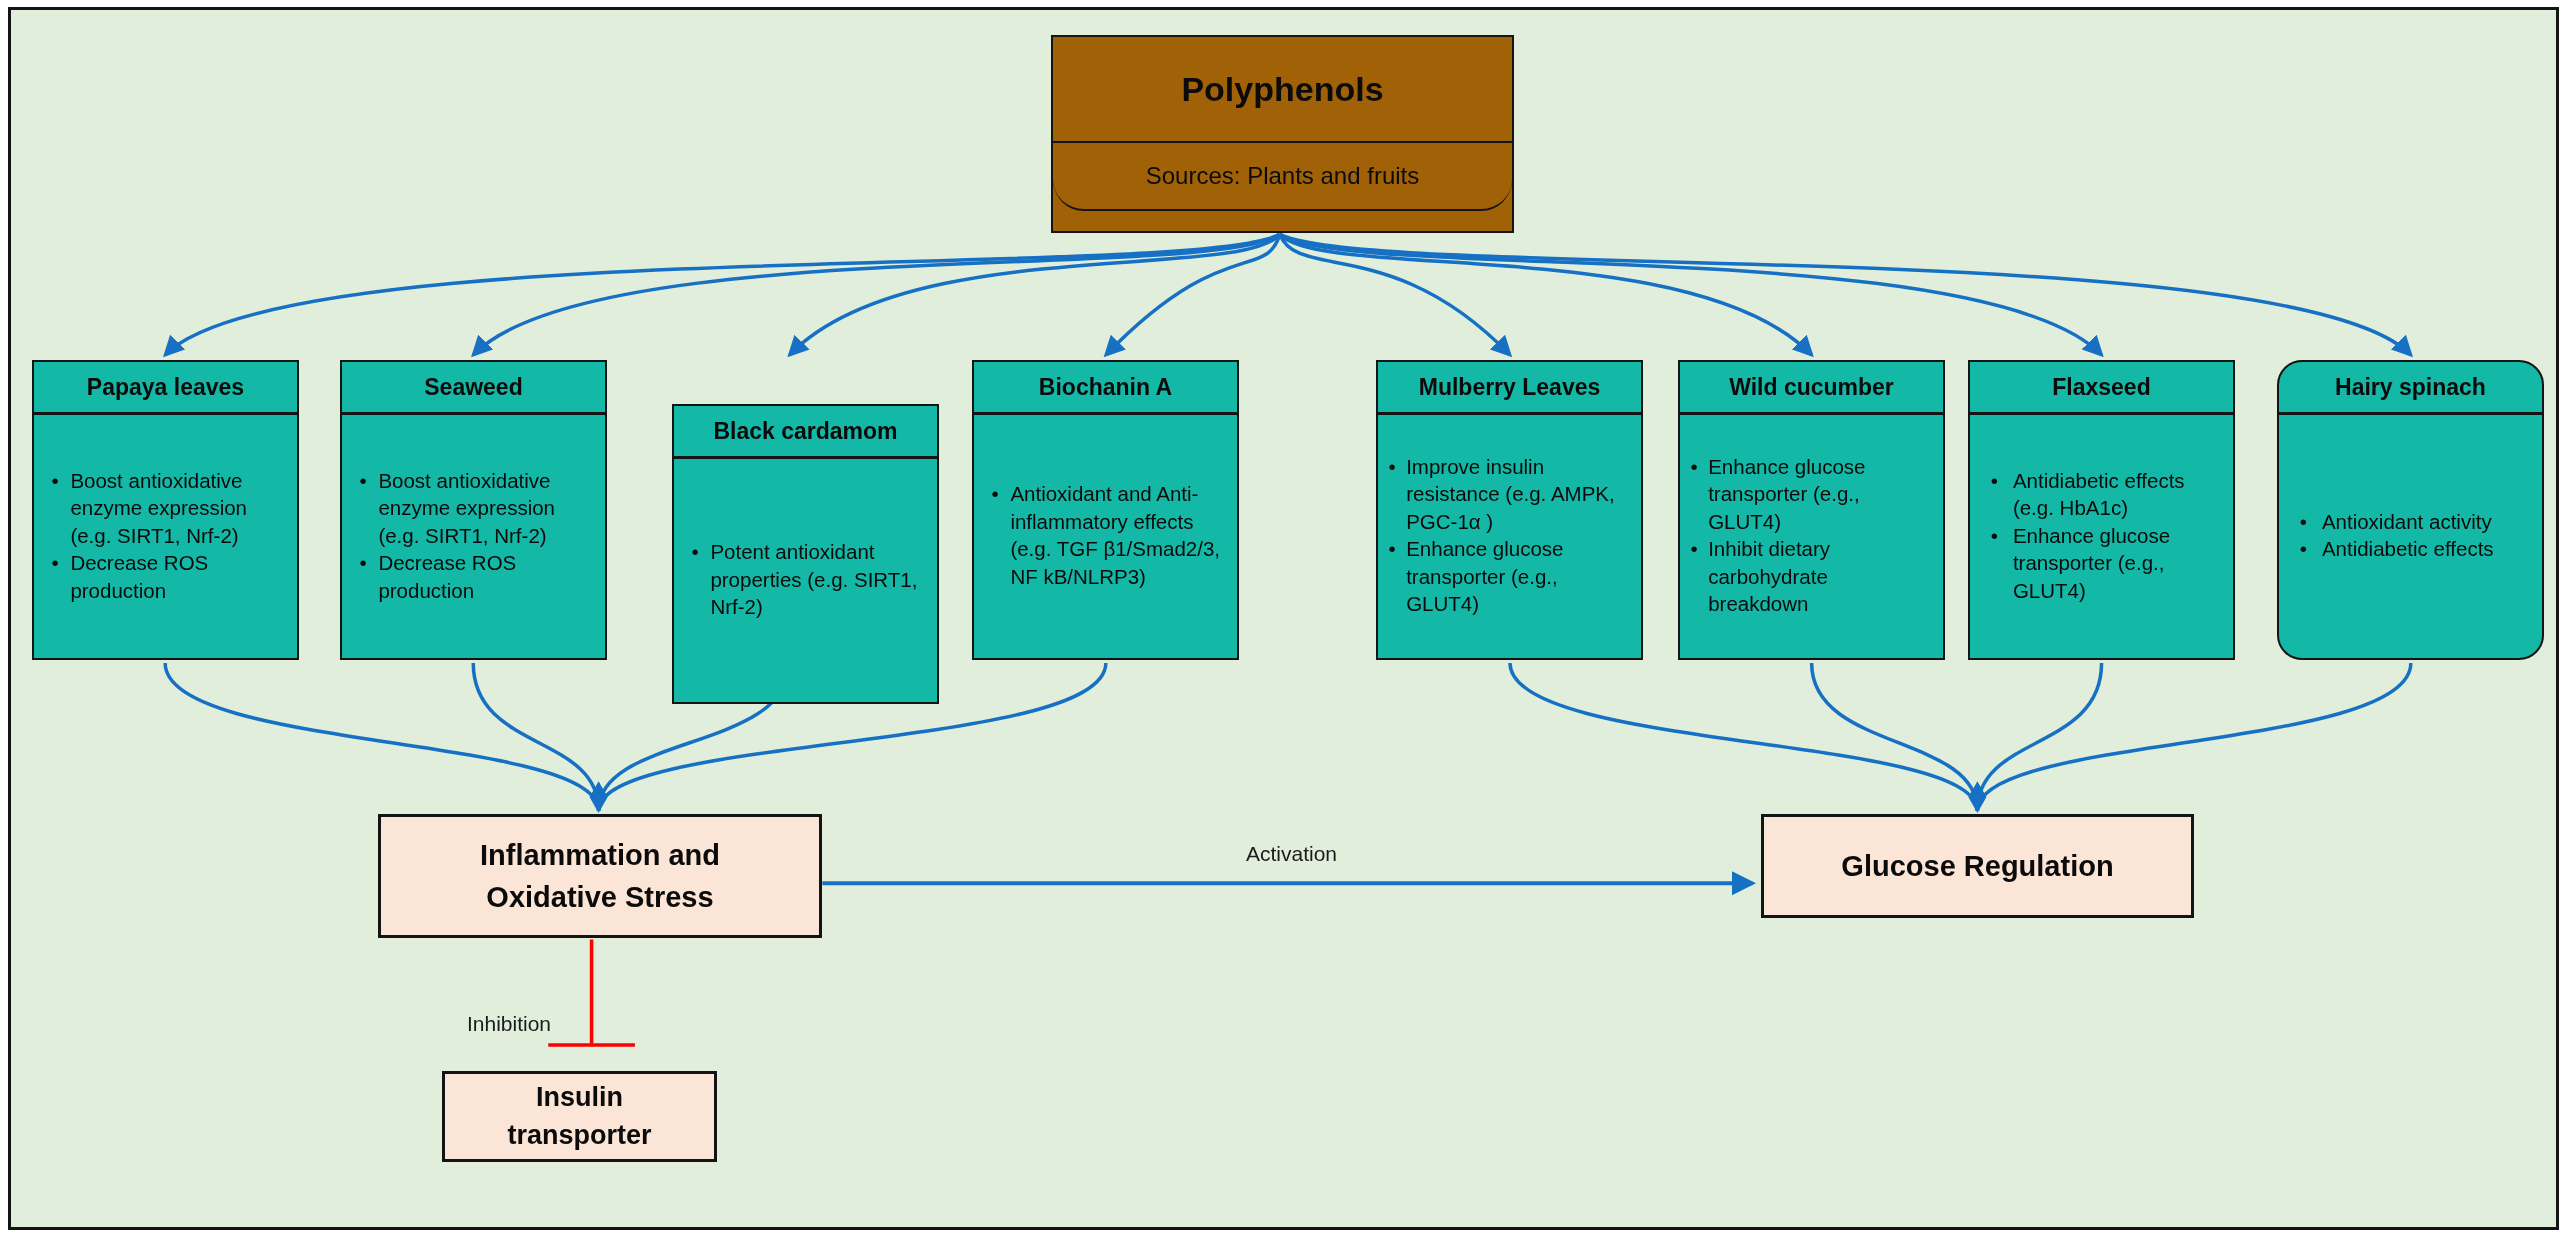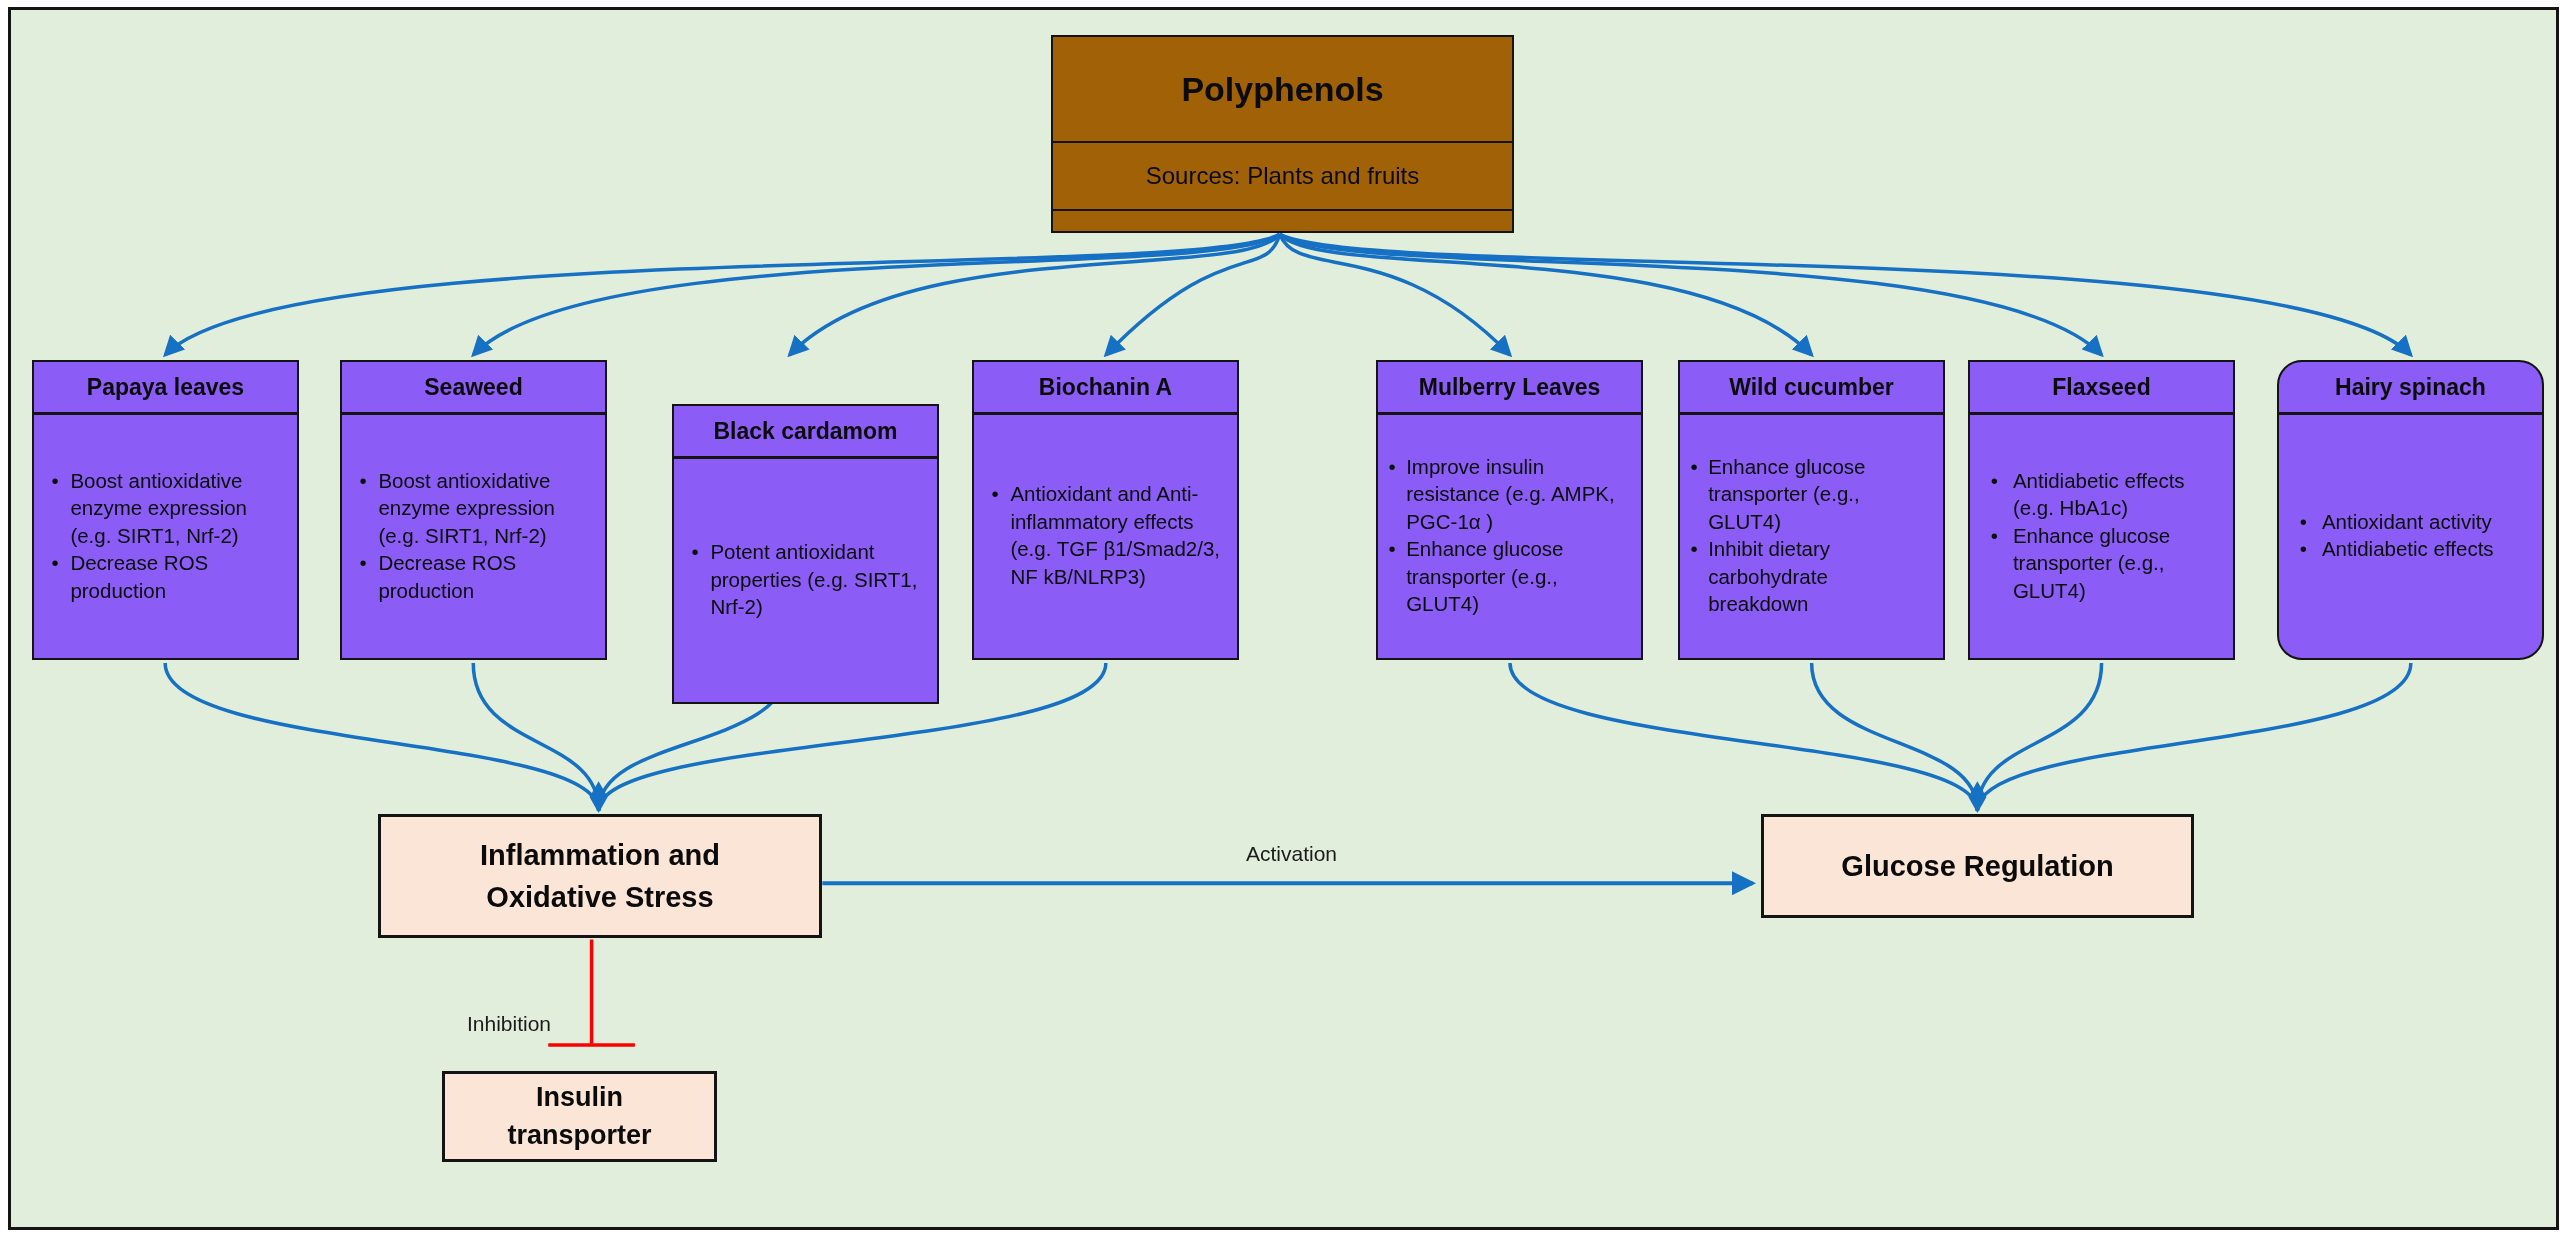--- a/index.html
+++ b/index.html
@@ -5,25 +5,25 @@
   html,body{margin:0;padding:0;background:#ffffff;font-family:"Liberation Sans",sans-serif;}
   #canvas{position:relative;width:2576px;height:1247px;background:#ffffff;overflow:hidden;}
   #frame{position:absolute;left:8.2px;top:7px;width:2551px;height:1223px;border:3.5px solid #141414;background:#e1eedb;}
   .abs{position:absolute;box-sizing:border-box;}
 
   
   #root-box{left:1051px;top:35px;width:463px;height:198px;background:#a16207;border:2.9px solid #141414;display:flex;flex-direction:column;}
   .pp-title{height:104px;border-bottom:2.9px solid #141414;display:flex;align-items:center;justify-content:center;
             font-size:34px;font-weight:bold;color:#0b0b0b;}
   .pp-sub{height:66px;border-bottom:2.9px solid #141414;display:flex;align-items:center;justify-content:center;
-          font-size:24px;color:#0b0b0b;}
+          font-size:24px;color:#0b0b0b;border-radius:31px;}
   .pp-strip{flex:1;}
 
   
-  .src{top:360px;width:267px;height:300px;background:#8b5cf6;border:2.9px solid #141414;display:flex;flex-direction:column;}
+  .src{top:360px;width:267px;height:300px;background:#14b8a6;border:2.9px solid #141414;display:flex;flex-direction:column;}
   .src-title{height:50px;border-bottom:3.5px solid #141414;display:flex;align-items:center;justify-content:center;
              font-size:23px;font-weight:bold;color:#0b0b0b;text-align:center;}
   .src-body{flex:1;display:flex;flex-direction:column;justify-content:center;padding:5.9px 15.2px 8.2px 5.9px;
             font-size:20.5px;line-height:1.34;color:#0b0b0b;}
   .bullet{display:flex;align-items:flex-start;}
   .bullet .dot{flex:0 0 30.5px;text-align:center;}
   .src.tight .bullet .dot{flex:0 0 17.6px;text-align:left;padding-left:4.7px;}
   .src.wide .bullet .dot{flex:0 0 37px;text-align:center;}
   .bullet .btxt{flex:1;}
 

